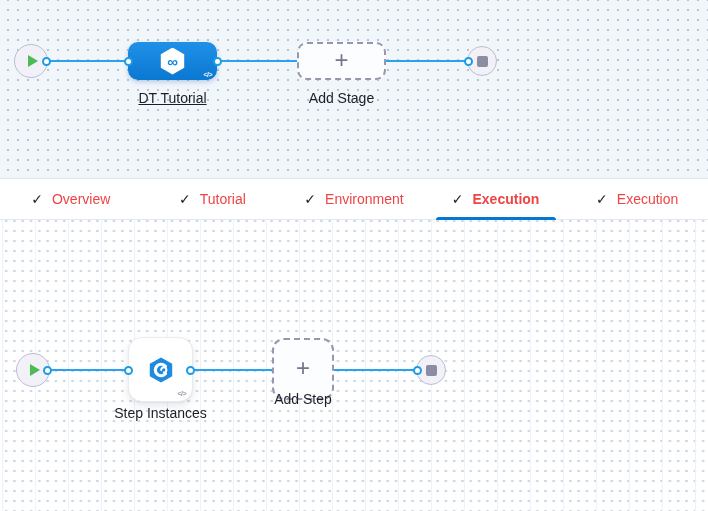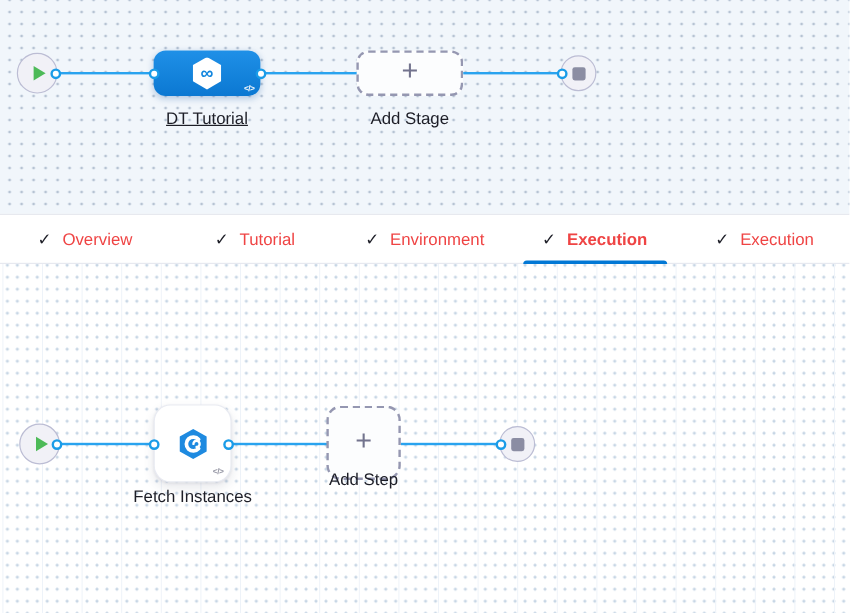--- a/index.html
+++ b/index.html
@@ -154,15 +154,15 @@
     <span class="plus">+</span>
   </div>
 
   <div class="link" style="left:334px;top:149px;width:84px;"></div>
   <div class="conn-dot" style="left:413px;top:145.5px;"></div>
 
   <div class="node-circle small" style="left:416px;top:135px;">
     <span class="stop-sq"></span>
   </div>
 
-  <div class="node-label" style="left:93px;top:186px;width:135px;">Fetch Instances</div>
+  <div class="node-label" style="left:93px;top:186px;width:135px;">Step Instances</div>
   <div class="node-label" style="left:258px;top:172px;width:90px;">Add Step</div>
 </div>
 
 </body></html>

